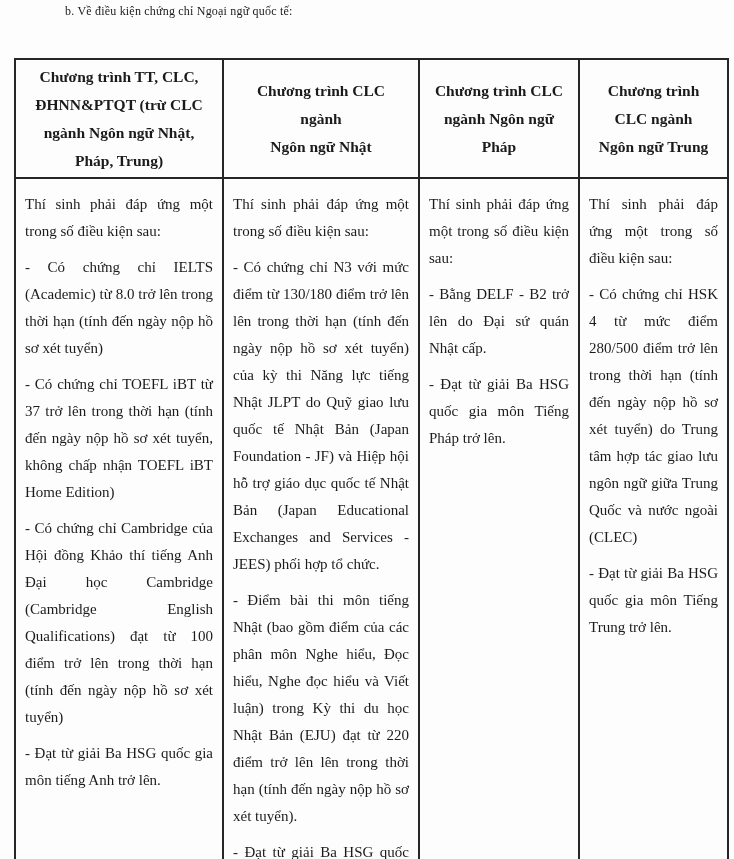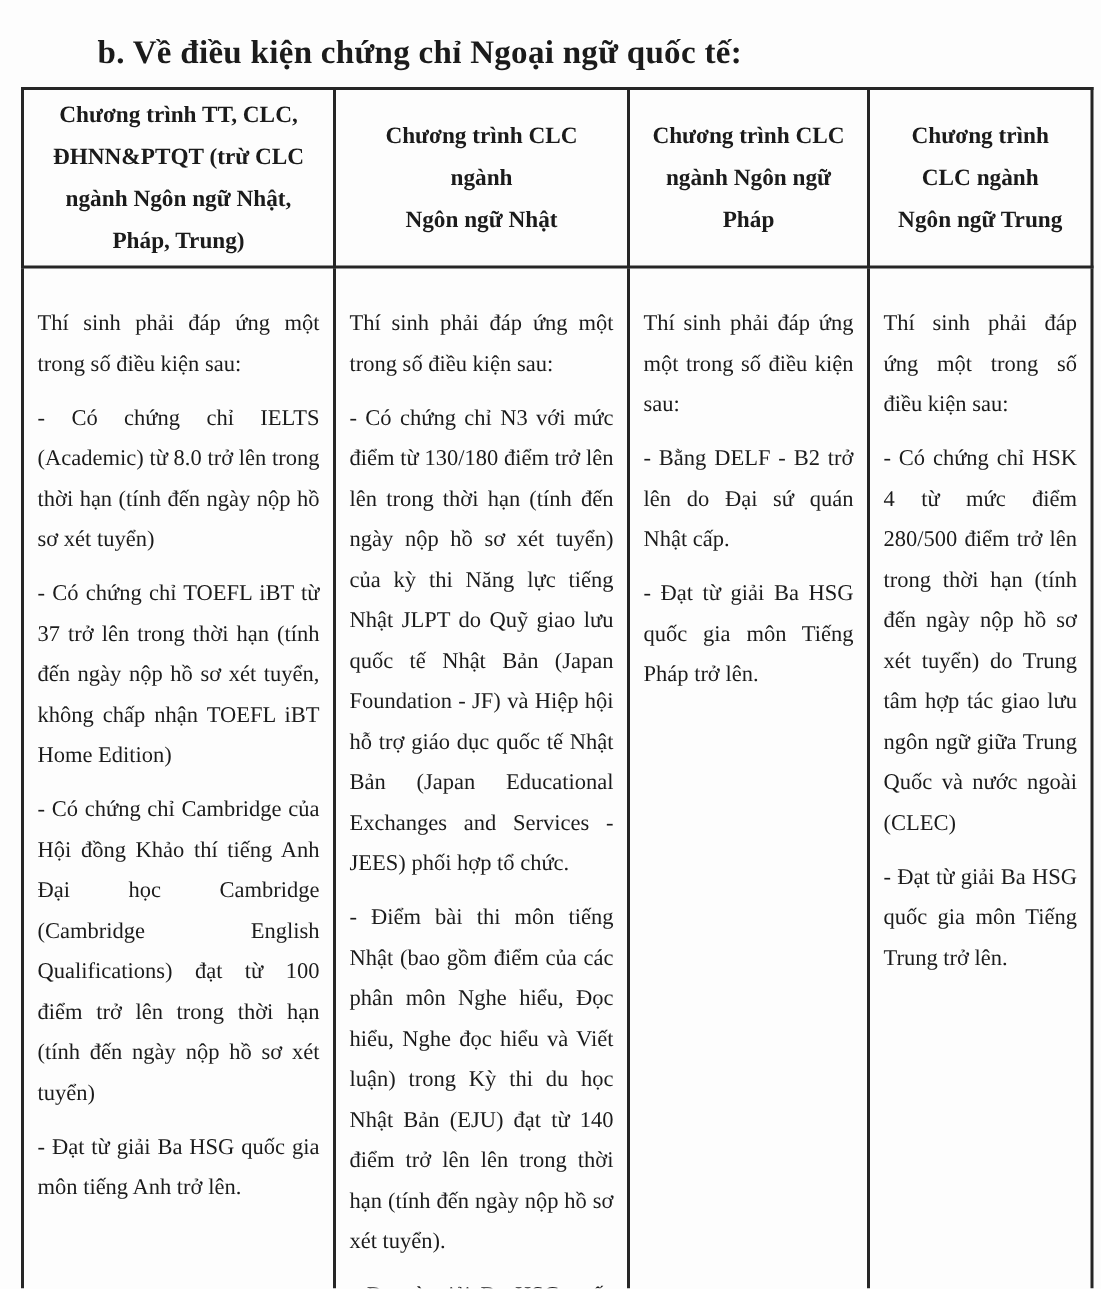--- a/index.html
+++ b/index.html
@@ -12,23 +12,23 @@
   .page {
     width: 734px;
     height: 859px;
     position: relative;
     background: #fdfdfd;
     overflow: hidden;
   }
   .doc-title {
     position: absolute;
     left: 65px;
-    top: 22px;
-    font-size: 22px;
-    font-weight: bold;
+    top: 4px;
+    font-size: 12px;
+    font-weight: normal;
     letter-spacing: 0.2px;
   }
   table.req-table {
     position: absolute;
     left: 14px;
     top: 58px;
     width: 713px;
     border-collapse: collapse;
     table-layout: fixed;
   }
@@ -56,21 +56,21 @@
     vertical-align: top;
     text-align: justify;
     font-size: 15px;
     line-height: 27px;
     padding: 4px 9px 6px 9px;
   }
   table.req-table td p {
     margin: 9px 0 9px 0;
   }
   table.req-table td p:first-child {
-    margin-top: 20px;
+    margin-top: 8px;
   }
 </style>
 </head>
 <body>
 
 <div class="page">
 
   <div class="doc-title">b. Về điều kiện chứng chỉ Ngoại ngữ quốc tế:</div>
 
   <table class="req-table">
@@ -102,21 +102,21 @@
         <td>
           <p>Thí sinh phải đáp ứng một trong số điều kiện sau:</p>
           <p>- Có chứng chỉ IELTS (Academic) từ 8.0 trở lên trong thời hạn (tính đến ngày nộp hồ sơ xét tuyển)</p>
           <p>- Có chứng chỉ TOEFL iBT từ 37 trở lên trong thời hạn (tính đến ngày nộp hồ sơ xét tuyển, không chấp nhận TOEFL iBT Home Edition)</p>
           <p>- Có chứng chỉ Cambridge của Hội đồng Khảo thí tiếng Anh Đại học Cambridge (Cambridge English Qualifications) đạt từ 100 điểm trở lên trong thời hạn (tính đến ngày nộp hồ sơ xét tuyển)</p>
           <p>- Đạt từ giải Ba HSG quốc gia môn tiếng Anh trở lên.</p>
         </td>
         <td>
           <p>Thí sinh phải đáp ứng một trong số điều kiện sau:</p>
           <p>- Có chứng chỉ N3 với mức điểm từ 130/180 điểm trở lên lên trong thời hạn (tính đến ngày nộp hồ sơ xét tuyển) của kỳ thi Năng lực tiếng Nhật JLPT do Quỹ giao lưu quốc tế Nhật Bản (Japan Foundation - JF) và Hiệp hội hỗ trợ giáo dục quốc tế Nhật Bản (Japan Educational Exchanges and Services - JEES) phối hợp tổ chức.</p>
-          <p>- Điểm bài thi môn tiếng Nhật (bao gồm điểm của các phân môn Nghe hiểu, Đọc hiểu, Nghe đọc hiểu và Viết luận) trong Kỳ thi du học Nhật Bản (EJU) đạt từ 140 điểm trở lên lên trong thời hạn (tính đến ngày nộp hồ sơ xét tuyển).</p>
+          <p>- Điểm bài thi môn tiếng Nhật (bao gồm điểm của các phân môn Nghe hiểu, Đọc hiểu, Nghe đọc hiểu và Viết luận) trong Kỳ thi du học Nhật Bản (EJU) đạt từ 220 điểm trở lên lên trong thời hạn (tính đến ngày nộp hồ sơ xét tuyển).</p>
           <p>- Đạt từ giải Ba HSG quốc gia môn Tiếng Nhật trở lên.</p>
         </td>
         <td>
           <p>Thí sinh phải đáp ứng một trong số điều kiện sau:</p>
           <p>- Bằng DELF - B2 trở lên do Đại sứ quán Nhật cấp.</p>
           <p>- Đạt từ giải Ba HSG quốc gia môn Tiếng Pháp trở lên.</p>
         </td>
         <td>
           <p>Thí sinh phải đáp ứng một trong số điều kiện sau:</p>
           <p>- Có chứng chỉ HSK 4 từ mức điểm 280/500 điểm trở lên trong thời hạn (tính đến ngày nộp hồ sơ xét tuyển) do Trung tâm hợp tác giao lưu ngôn ngữ giữa Trung Quốc và nước ngoài (CLEC)</p>

